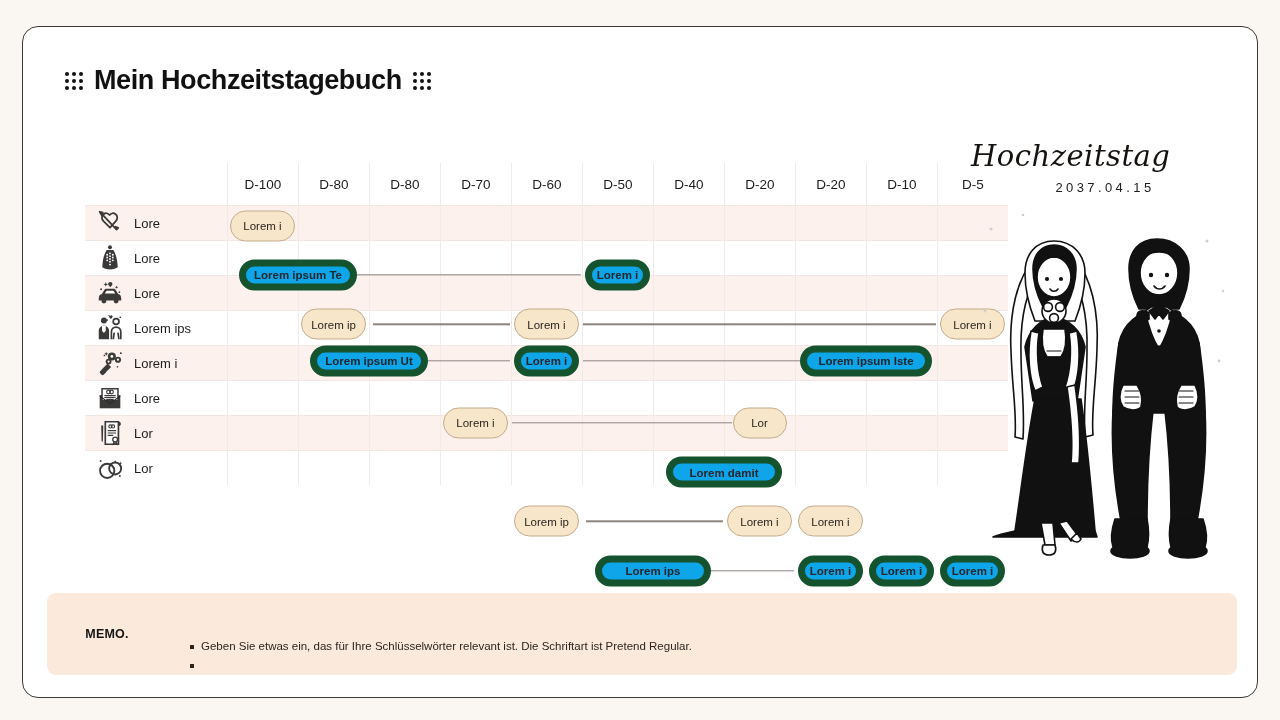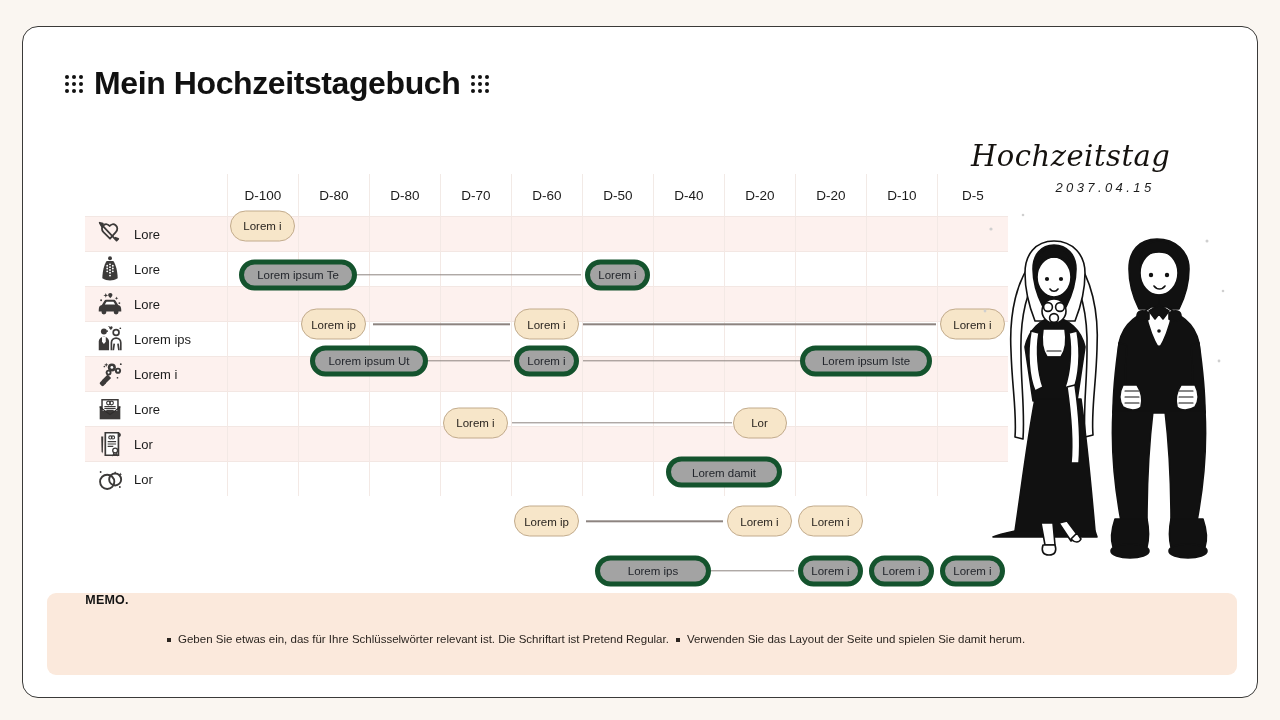--- a/index.html
+++ b/index.html
@@ -20,27 +20,27 @@
   }
 
   
   #title-row {
     position: absolute; left: 42px; top: 38px;
     display: flex; align-items: center; gap: 11px;
   }
   .dot-grid { display: grid; grid-template-columns: repeat(3, 4px); gap: 3px; }
   .dot-grid i { width: 4px; height: 4px; background: #111; border-radius: 50%; display: block; }
   #title-text {
-    font-size: 32px; font-weight: bold; color: #111;
+    font-size: 27px; font-weight: bold; color: #111;
     letter-spacing: -0.4px; white-space: nowrap;
   }
 
   
   #grid {
-    position: absolute; left: 62px; top: 147px;
+    position: absolute; left: 62px; top: 136px;
     width: 923px;
   }
   #grid-head { display: flex; height: 42px; }
   .lbl-col { width: 142px; flex: none; }
   .day-col {
     flex: 1 1 0; text-align: center;
     font-size: 13.5px; color: #1b1b1b;
     display: flex; align-items: center; justify-content: center;
     border-left: 1px solid #f0e6e2;
   }
@@ -66,52 +66,52 @@
   }
   .barwrap { position: absolute; height: 49.3px; left: 0; right: -40px; }
   .pill {
     position: absolute; top: 50%; transform: translateY(-50%);
     height: 31px; border-radius: 16px;
     display: flex; align-items: center; justify-content: center;
     font-size: 11.5px; white-space: nowrap;
     box-sizing: border-box;
   }
   .pill.tan  { background: #f7e6c9; border: 1px solid #c2ab8c; color: #2a2520; }
-  .pill.blue { background: #a3a3a3; border: 5px solid #14532d; color: #23262c; }
+  .pill.blue { background: #0ea5e9; border: 7px solid #14532d; color: #23262c; font-weight: bold; }
   .link {
     position: absolute; top: 50%; height: 1.4px;
     background: #8d8480; transform: translateY(-50%);
   }
 
   
   #illus { position: absolute; right: 18px; top: 112px; width: 268px; height: 470px; }
   #script-name {
     text-align: left; font-family: "DejaVu Serif", serif;
     font-style: italic; font-size: 29px; color: #15120f;
     letter-spacing: 0.5px;
   }
   #wed-date {
     text-align: center; font-size: 13px; color: #1c1c1c;
-    letter-spacing: 3.4px; margin-top: 7px; font-style: italic;
+    letter-spacing: 3.4px; margin-top: 7px;
   }
   #couple { margin-top: 6px; display: block; }
 
   
   #memo {
     position: absolute; left: 24px; bottom: 22px;
     width: 1190px; height: 82px;
     background: #fbe9dc; border-radius: 9px;
-    display: flex; align-items: flex-start;
+    display: flex; align-items: center; gap: 23px;
   }
   #memo-title {
     width: 120px; flex: none; text-align: center;
     font-size: 12.5px; font-weight: bold; color: #141414;
     letter-spacing: 0.2px;
   }
-  #memo-list { display: flex; flex-direction: row; gap: 7px; margin-top: 40px; }
+  #memo-list { display: flex; flex-direction: column; gap: 7px; margin-top: 40px; }
   .memo-li { display: flex; align-items: flex-start; gap: 7px; font-size: 11.5px; color: #2b2520; }
   .memo-li .sq { width: 4px; height: 4px; background: #2b2520; margin-top: 5px; flex: none; }
 </style>
 </head>
 <body>
 
 <div id="card">
 
   <div id="title-row">
     <span class="dot-grid">
@@ -563,17 +563,16 @@
 
   <div id="memo">
     <div id="memo-title">MEMO.</div>
     <div id="memo-list">
         <div class="memo-li">
           <span class="sq"></span>
           <span>Geben Sie etwas ein, das für Ihre Schlüsselwörter relevant ist. Die Schriftart ist Pretend Regular.</span>
         </div>
         <div class="memo-li">
           <span class="sq"></span>
-          <span>Verwenden Sie das Layout der Seite und spielen Sie damit herum.</span>
         </div>
       </div>
   </div>
 </div>
 
 </body></html>

